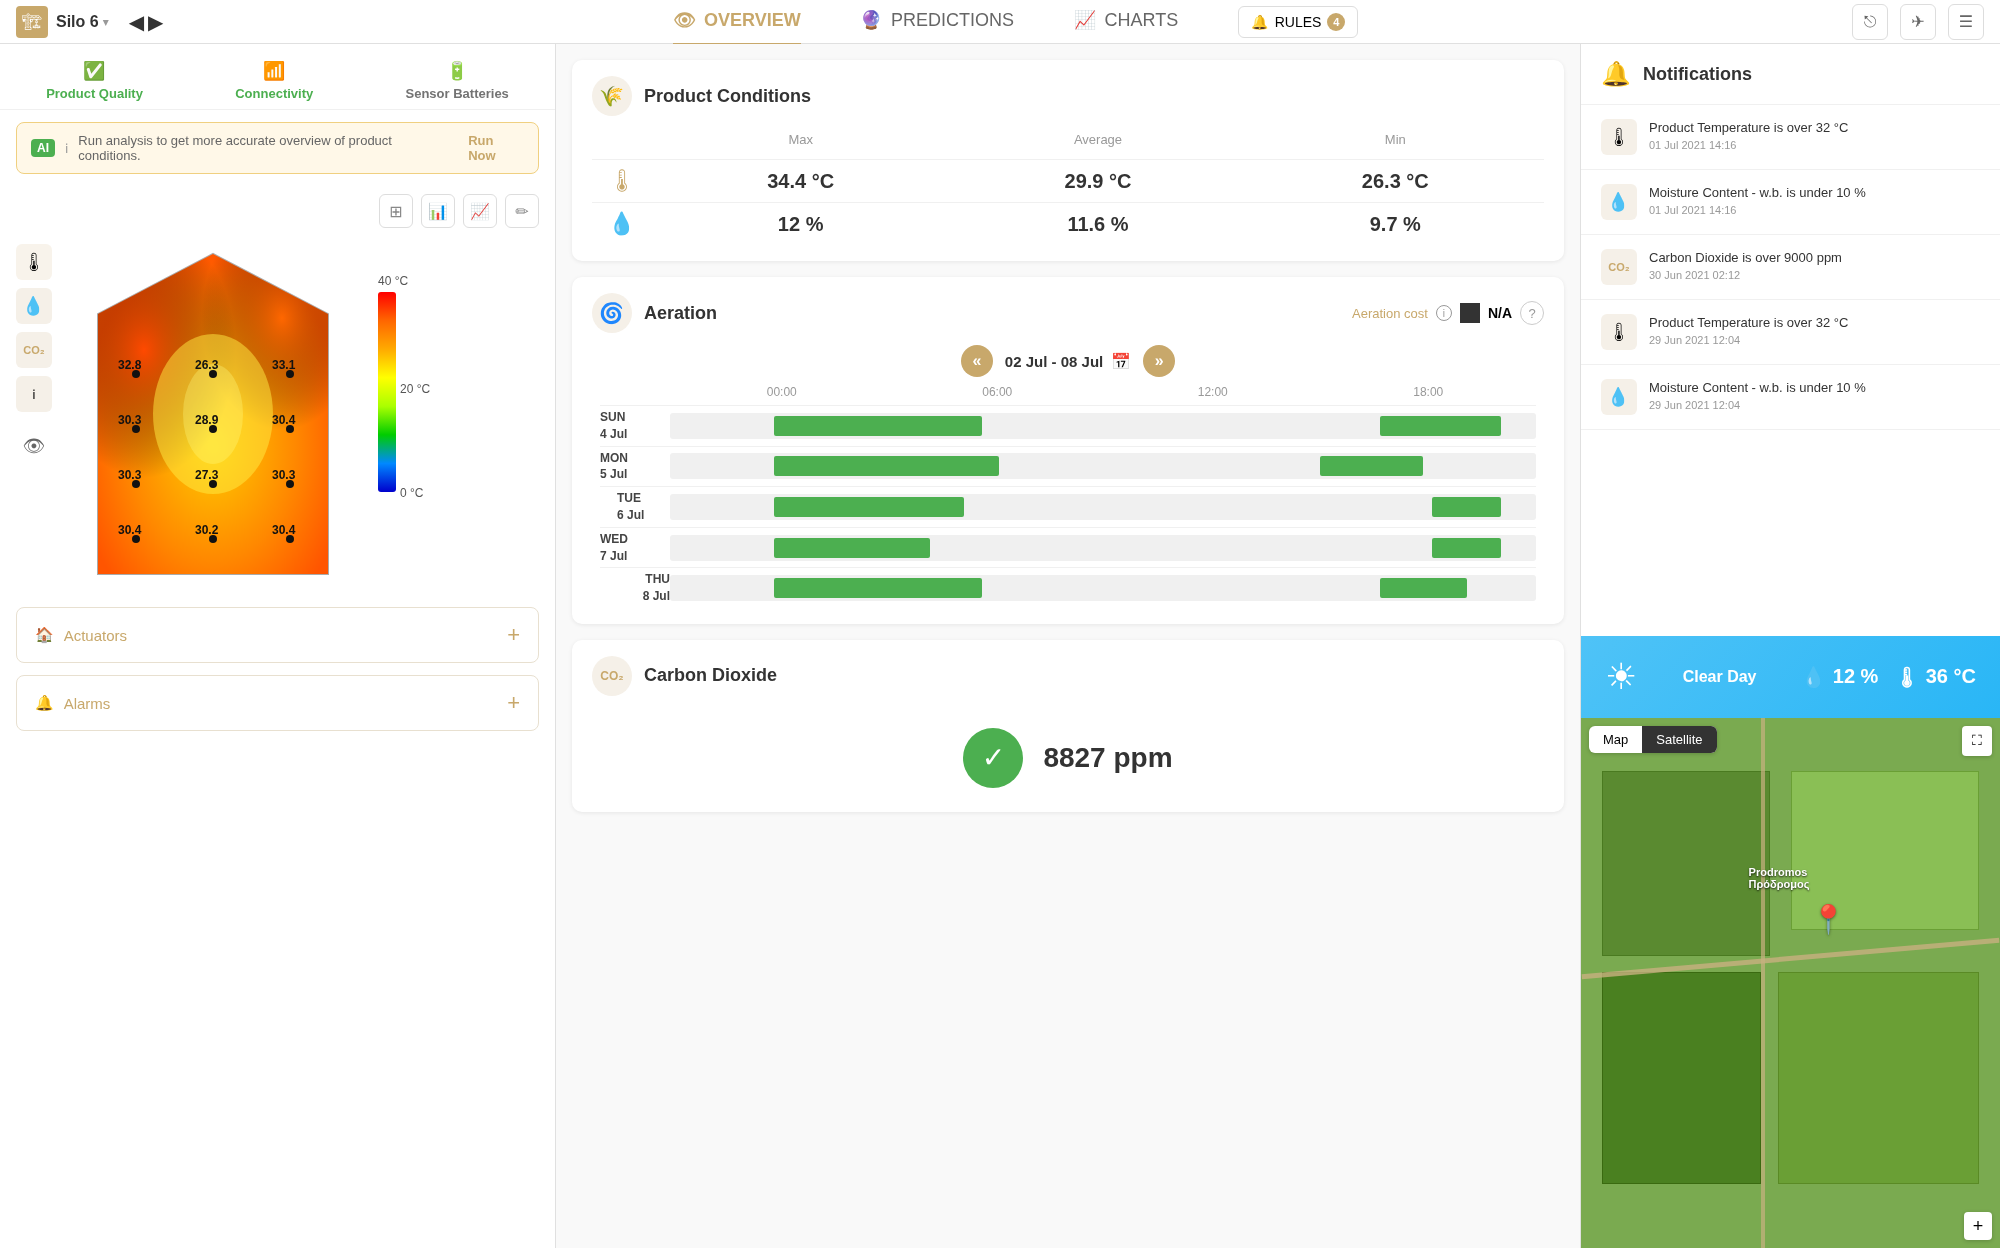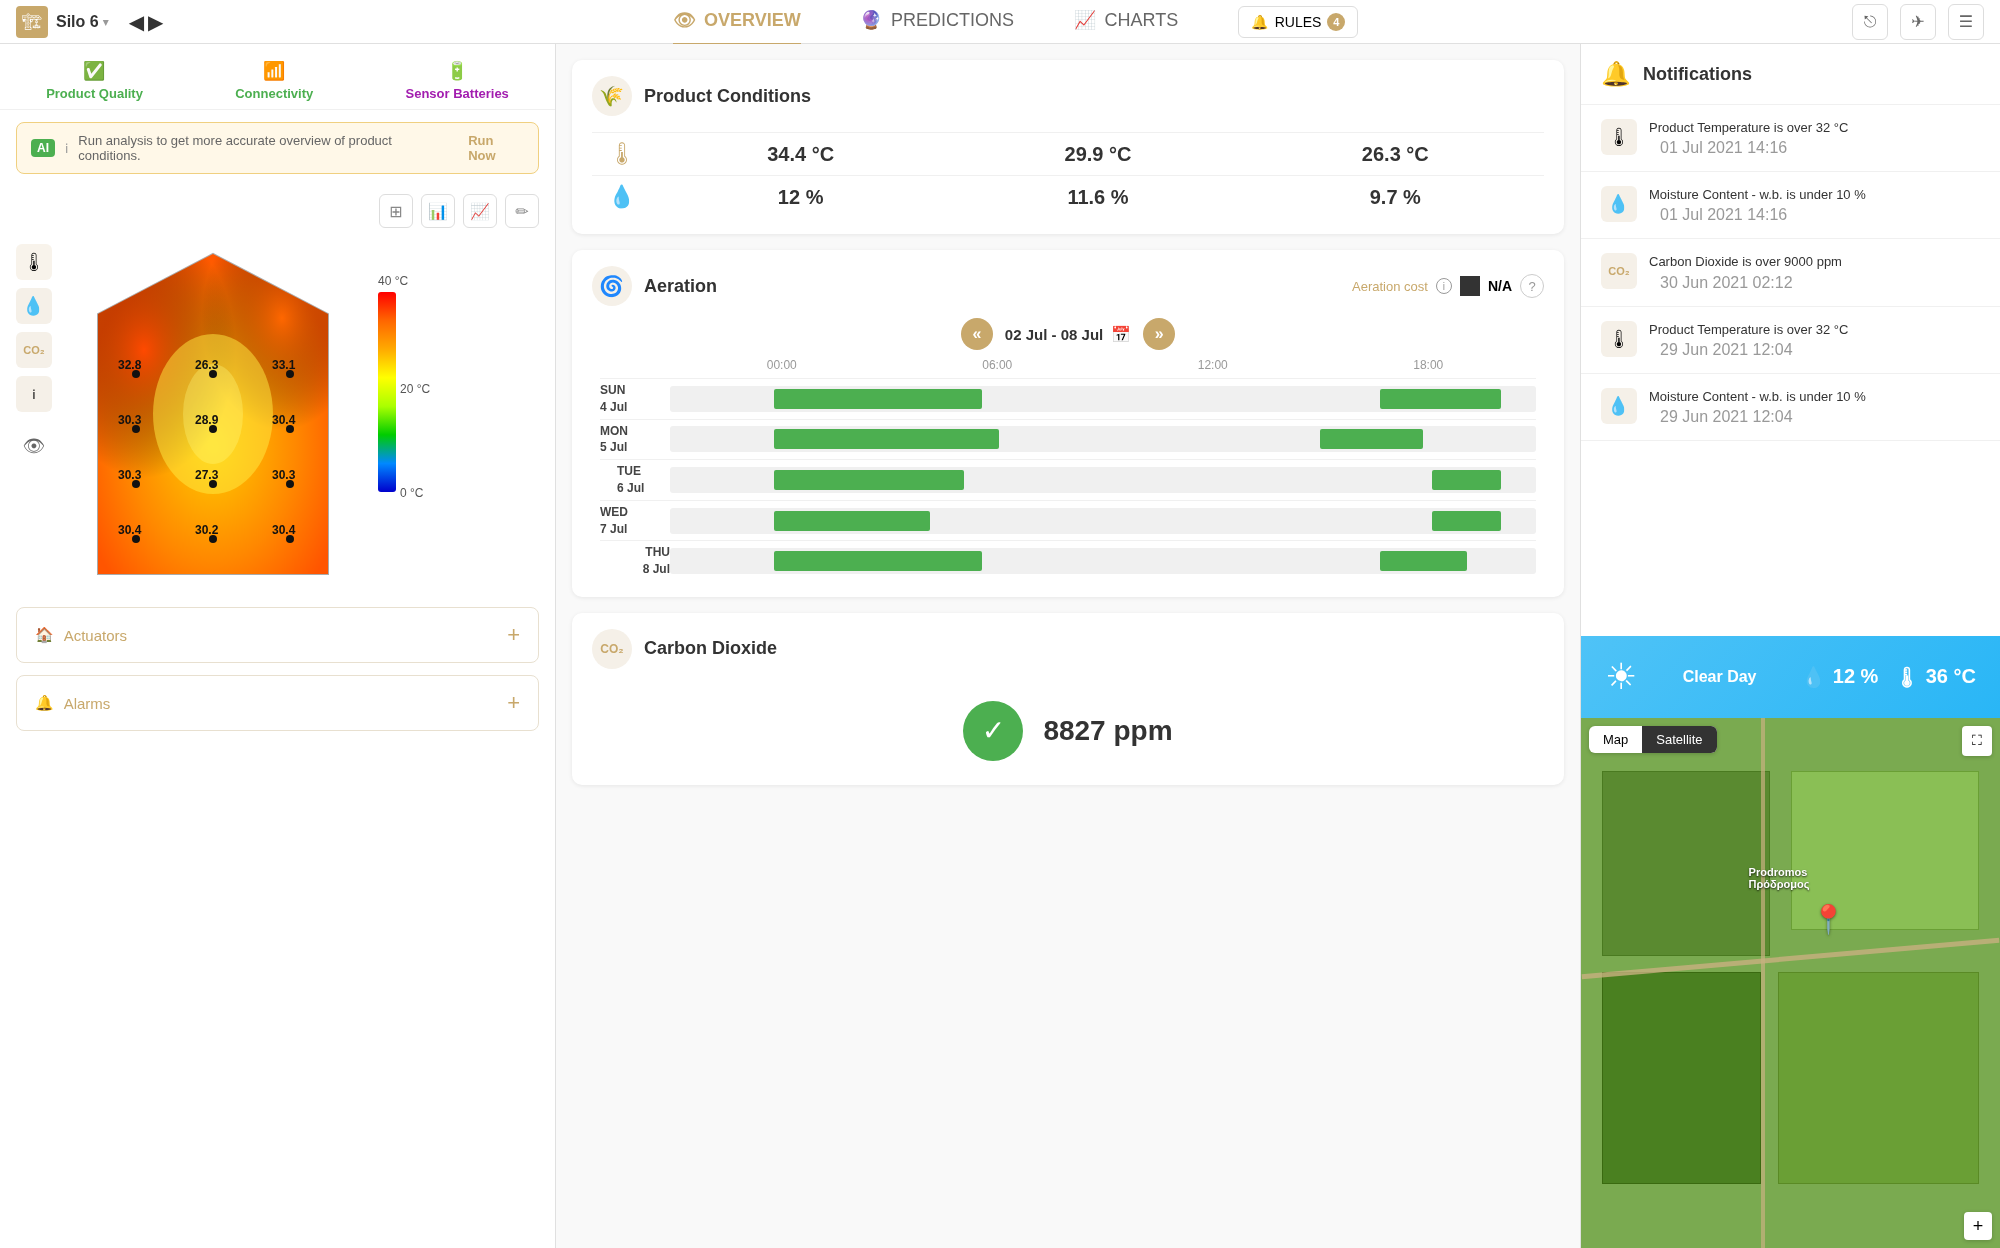--- a/index.html
+++ b/index.html
@@ -72,21 +72,21 @@
 
     
     .right-panel { width: 420px; background: #fff; border-left: 1px solid #e0e0e0; display: flex; flex-direction: column; }
     .notif-header { display: flex; align-items: center; gap: 12px; padding: 16px 20px; border-bottom: 1px solid #f0f0f0; }
     .notif-bell { font-size: 24px; color: #c8a86b; }
     .notif-title { font-size: 18px; font-weight: 600; color: #333; }
     .notif-list { flex: 1; overflow-y: auto; }
     .notif-item { display: flex; align-items: flex-start; gap: 12px; padding: 14px 20px; border-bottom: 1px solid #f0f0f0; }
     .notif-icon { width: 36px; height: 36px; background: #f5f0e8; border-radius: 6px; display: flex; align-items: center; justify-content: center; font-size: 18px; flex-shrink: 0; }
     .notif-text { font-size: 13px; color: #333; font-weight: 500; line-height: 1.4; }
-    .notif-time { font-size: 16px; color: #999; margin-top: 2px; margin-left: 11px; }
+    .notif-time { font-size: 11px; color: #999; margin-top: 2px; }
 
     
     .weather-card { background: linear-gradient(135deg, #4fc3f7, #29b6f6); padding: 20px 24px; display: flex; align-items: center; justify-content: space-between; color: white; }
     .weather-stats { display: flex; align-items: center; gap: 16px; font-size: 20px; font-weight: 700; }
     .weather-stat { display: flex; align-items: center; gap: 6px; }
 
     
     .map-container { flex: 1; position: relative; background: #8aab6a; min-height: 200px; }
     .map-tabs { display: flex; background: white; border-radius: 6px; overflow: hidden; position: absolute; top: 8px; left: 8px; box-shadow: 0 1px 4px rgba(0,0,0,0.2); }
     .map-tab { padding: 6px 14px; font-size: 13px; cursor: pointer; font-weight: 500; }
@@ -149,21 +149,21 @@
       <div class="quality-tab">
         <div style="display:flex;align-items:center;gap:4px;">
           <span style="color:#4caf50;font-size:18px;">📶</span>
         </div>
         <span style="color:#4caf50;font-size:13px;font-weight:700;">Connectivity</span>
       </div>
       <div class="quality-tab">
         <div style="display:flex;align-items:center;gap:4px;">
           <span style="color:#4caf50;font-size:18px;">🔋</span>
         </div>
-        <span style="color:#a21caf;font-size:13px;font-weight:700;text-align:right;">Sensor Batteries</span>
+        <span style="color:#737373;font-size:13px;font-weight:700;text-align:right;">Sensor Batteries</span>
       </div>
     </div>
 
     <div class="ai-banner">
       <span class="ai-badge">AI</span>
       <span style="color:#999;">ℹ</span>
       <span>Run analysis to get more accurate overview of product conditions.</span>
       <a class="run-now">Run Now</a>
     </div>
 
@@ -275,20 +275,26 @@
   </div>
 
   <div class="middle-panel">
 
     <div class="card">
       <div class="card-header">
         <div class="card-icon">🌾</div>
         <span class="card-title">Product Conditions</span>
       </div>
       <div class="conditions-grid">
+        <div class="conditions-header">
+          <span></span>
+          <span>Max</span>
+          <span>Average</span>
+          <span>Min</span>
+        </div>
         <div class="conditions-row">
           <span class="icon">🌡</span>
           <span class="value">34.4 °C</span>
           <span class="value">29.9 °C</span>
           <span class="value">26.3 °C</span>
         </div>
         <div class="conditions-row">
           <span class="icon">💧</span>
           <span class="value">12 %</span>
           <span class="value">11.6 %</span>

